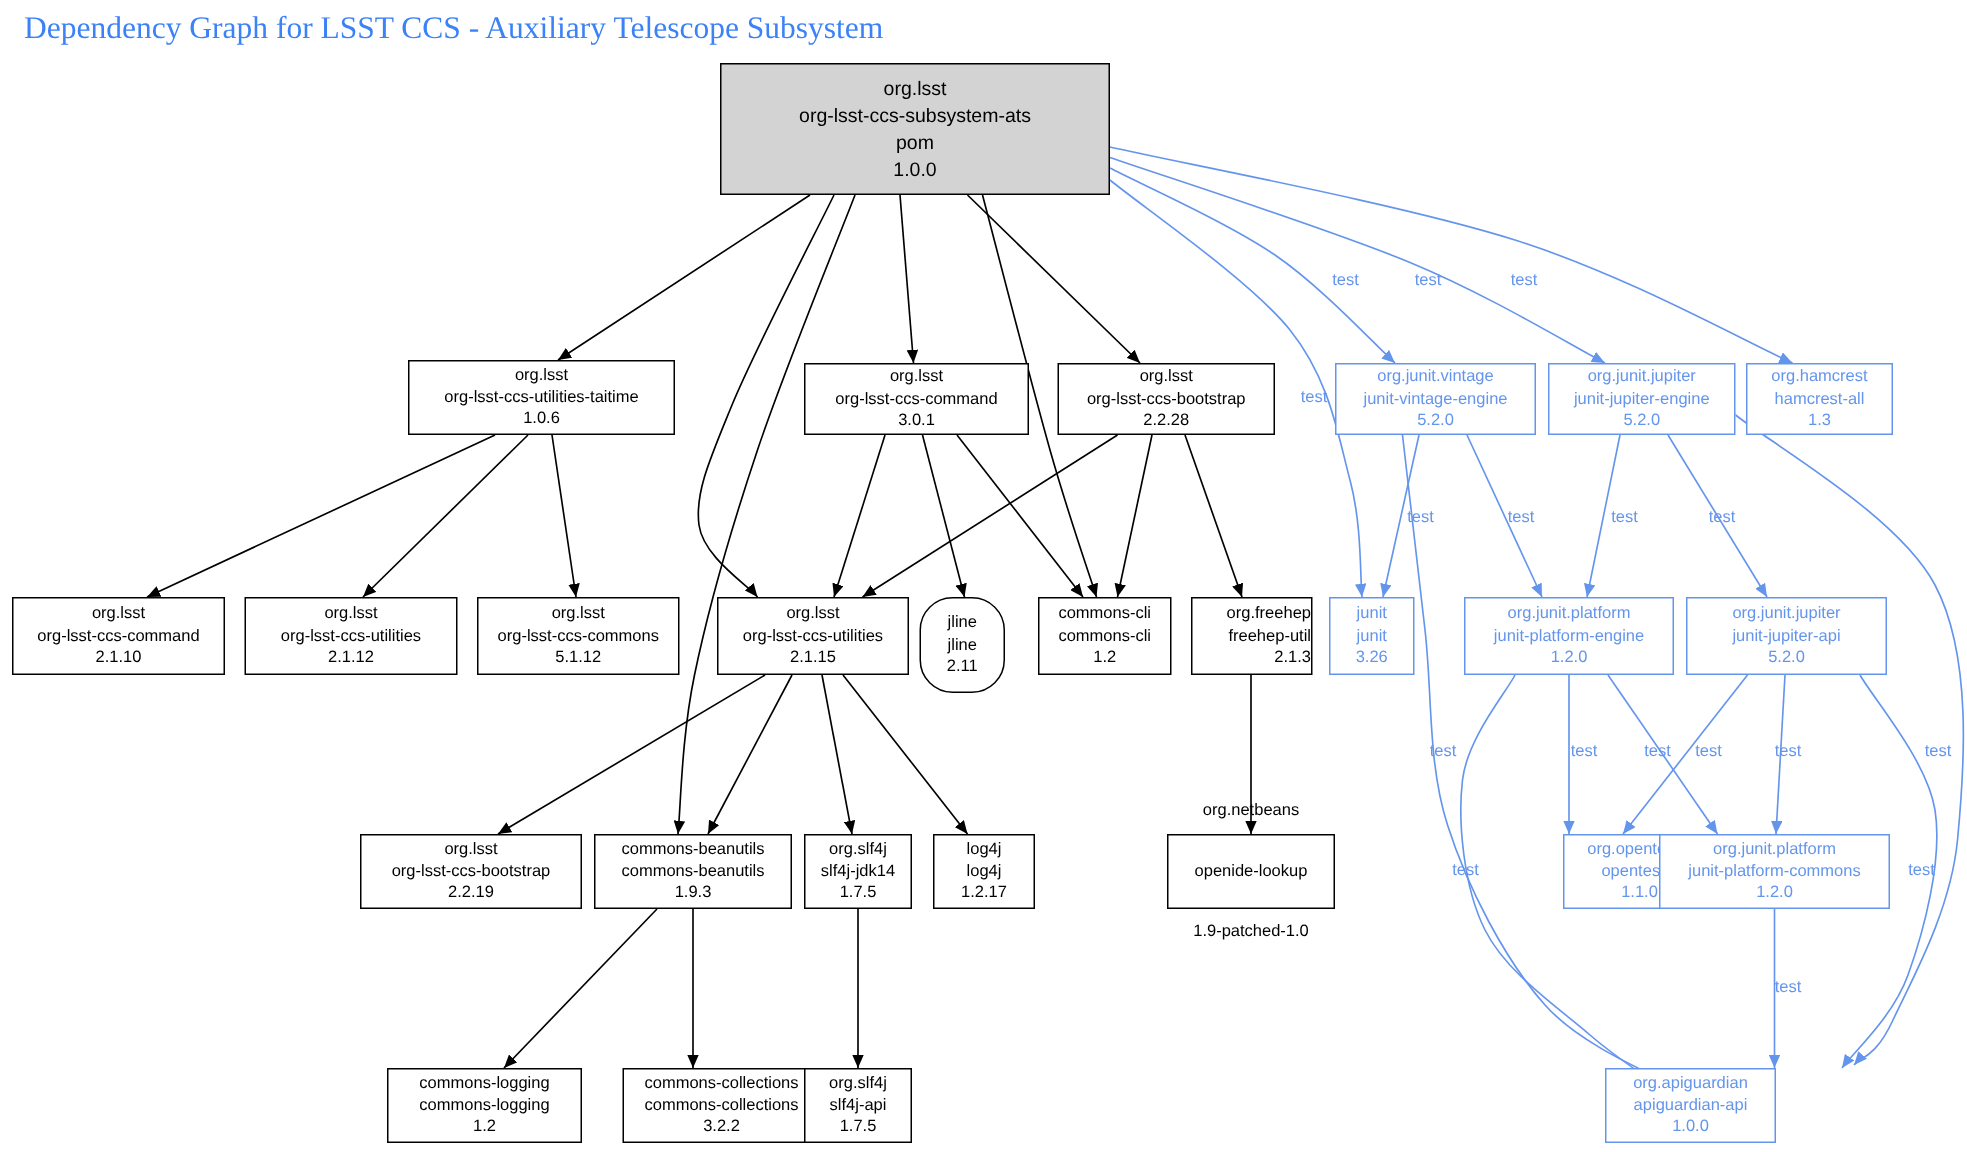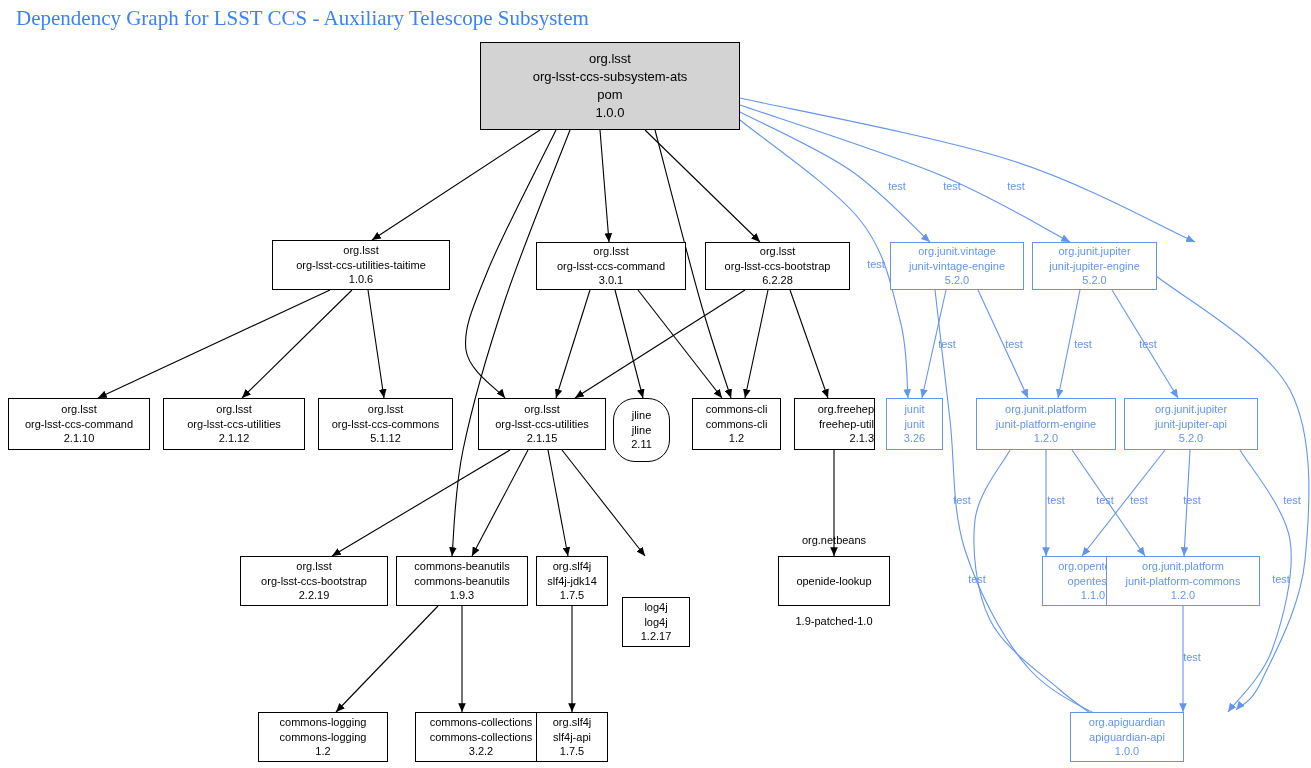--- a/index.html
+++ b/index.html
@@ -110,32 +110,37 @@
       <div>1.0.6</div>
     </div>
     <div class="node" style="left: 536px; top: 242px; width: 150px; height: 48px;">
       <div>org.lsst</div>
       <div>org-lsst-ccs-command</div>
       <div>3.0.1</div>
     </div>
     <div class="node" style="left: 705px; top: 242px; width: 145px; height: 48px;">
       <div>org.lsst</div>
       <div>org-lsst-ccs-bootstrap</div>
-      <div>6.2.28</div>
+      <div>2.2.28</div>
     </div>
     <div class="node test" style="left: 890px; top: 242px; width: 134px; height: 48px;">
       <div>org.junit.vintage</div>
       <div>junit-vintage-engine</div>
       <div>5.2.0</div>
     </div>
     <div class="node test" style="left: 1032px; top: 242px; width: 125px; height: 48px;">
       <div>org.junit.jupiter</div>
       <div>junit-jupiter-engine</div>
       <div>5.2.0</div>
     </div>
+    <div class="node test" style="left: 1164px; top: 242px; width: 98px; height: 48px;">
+      <div>org.hamcrest</div>
+      <div>hamcrest-all</div>
+      <div>1.3</div>
+    </div>
     <div class="node" style="left: 8px; top: 398px; width: 142px; height: 52px;">
       <div>org.lsst</div>
       <div>org-lsst-ccs-command</div>
       <div>2.1.10</div>
     </div>
     <div class="node" style="left: 163px; top: 398px; width: 142px; height: 52px;">
       <div>org.lsst</div>
       <div>org-lsst-ccs-utilities</div>
       <div>2.1.12</div>
     </div>
@@ -187,21 +192,21 @@
     <div class="node" style="left: 396px; top: 556px; width: 132px; height: 50px;">
       <div>commons-beanutils</div>
       <div>commons-beanutils</div>
       <div>1.9.3</div>
     </div>
     <div class="node" style="left: 536px; top: 556px; width: 72px; height: 50px;">
       <div>org.slf4j</div>
       <div>slf4j-jdk14</div>
       <div>1.7.5</div>
     </div>
-    <div class="node" style="left: 622px; top: 556px; width: 68px; height: 50px; margin-top: 41px;">
+    <div class="node" style="left: 622px; top: 556px; width: 68px; height: 50px;">
       <div>log4j</div>
       <div>log4j</div>
       <div>1.2.17</div>
     </div>
     <div class="node" style="left: 778px; top: 556px; width: 112px; height: 50px; gap: 26px;">
       <div>org.netbeans</div>
       <div>openide-lookup</div>
       <div>1.9-patched-1.0</div>
     </div>
     <div class="node test" style="left: 994px; top: 556px; width: 102px; height: 50px; margin-left: 48px;">

